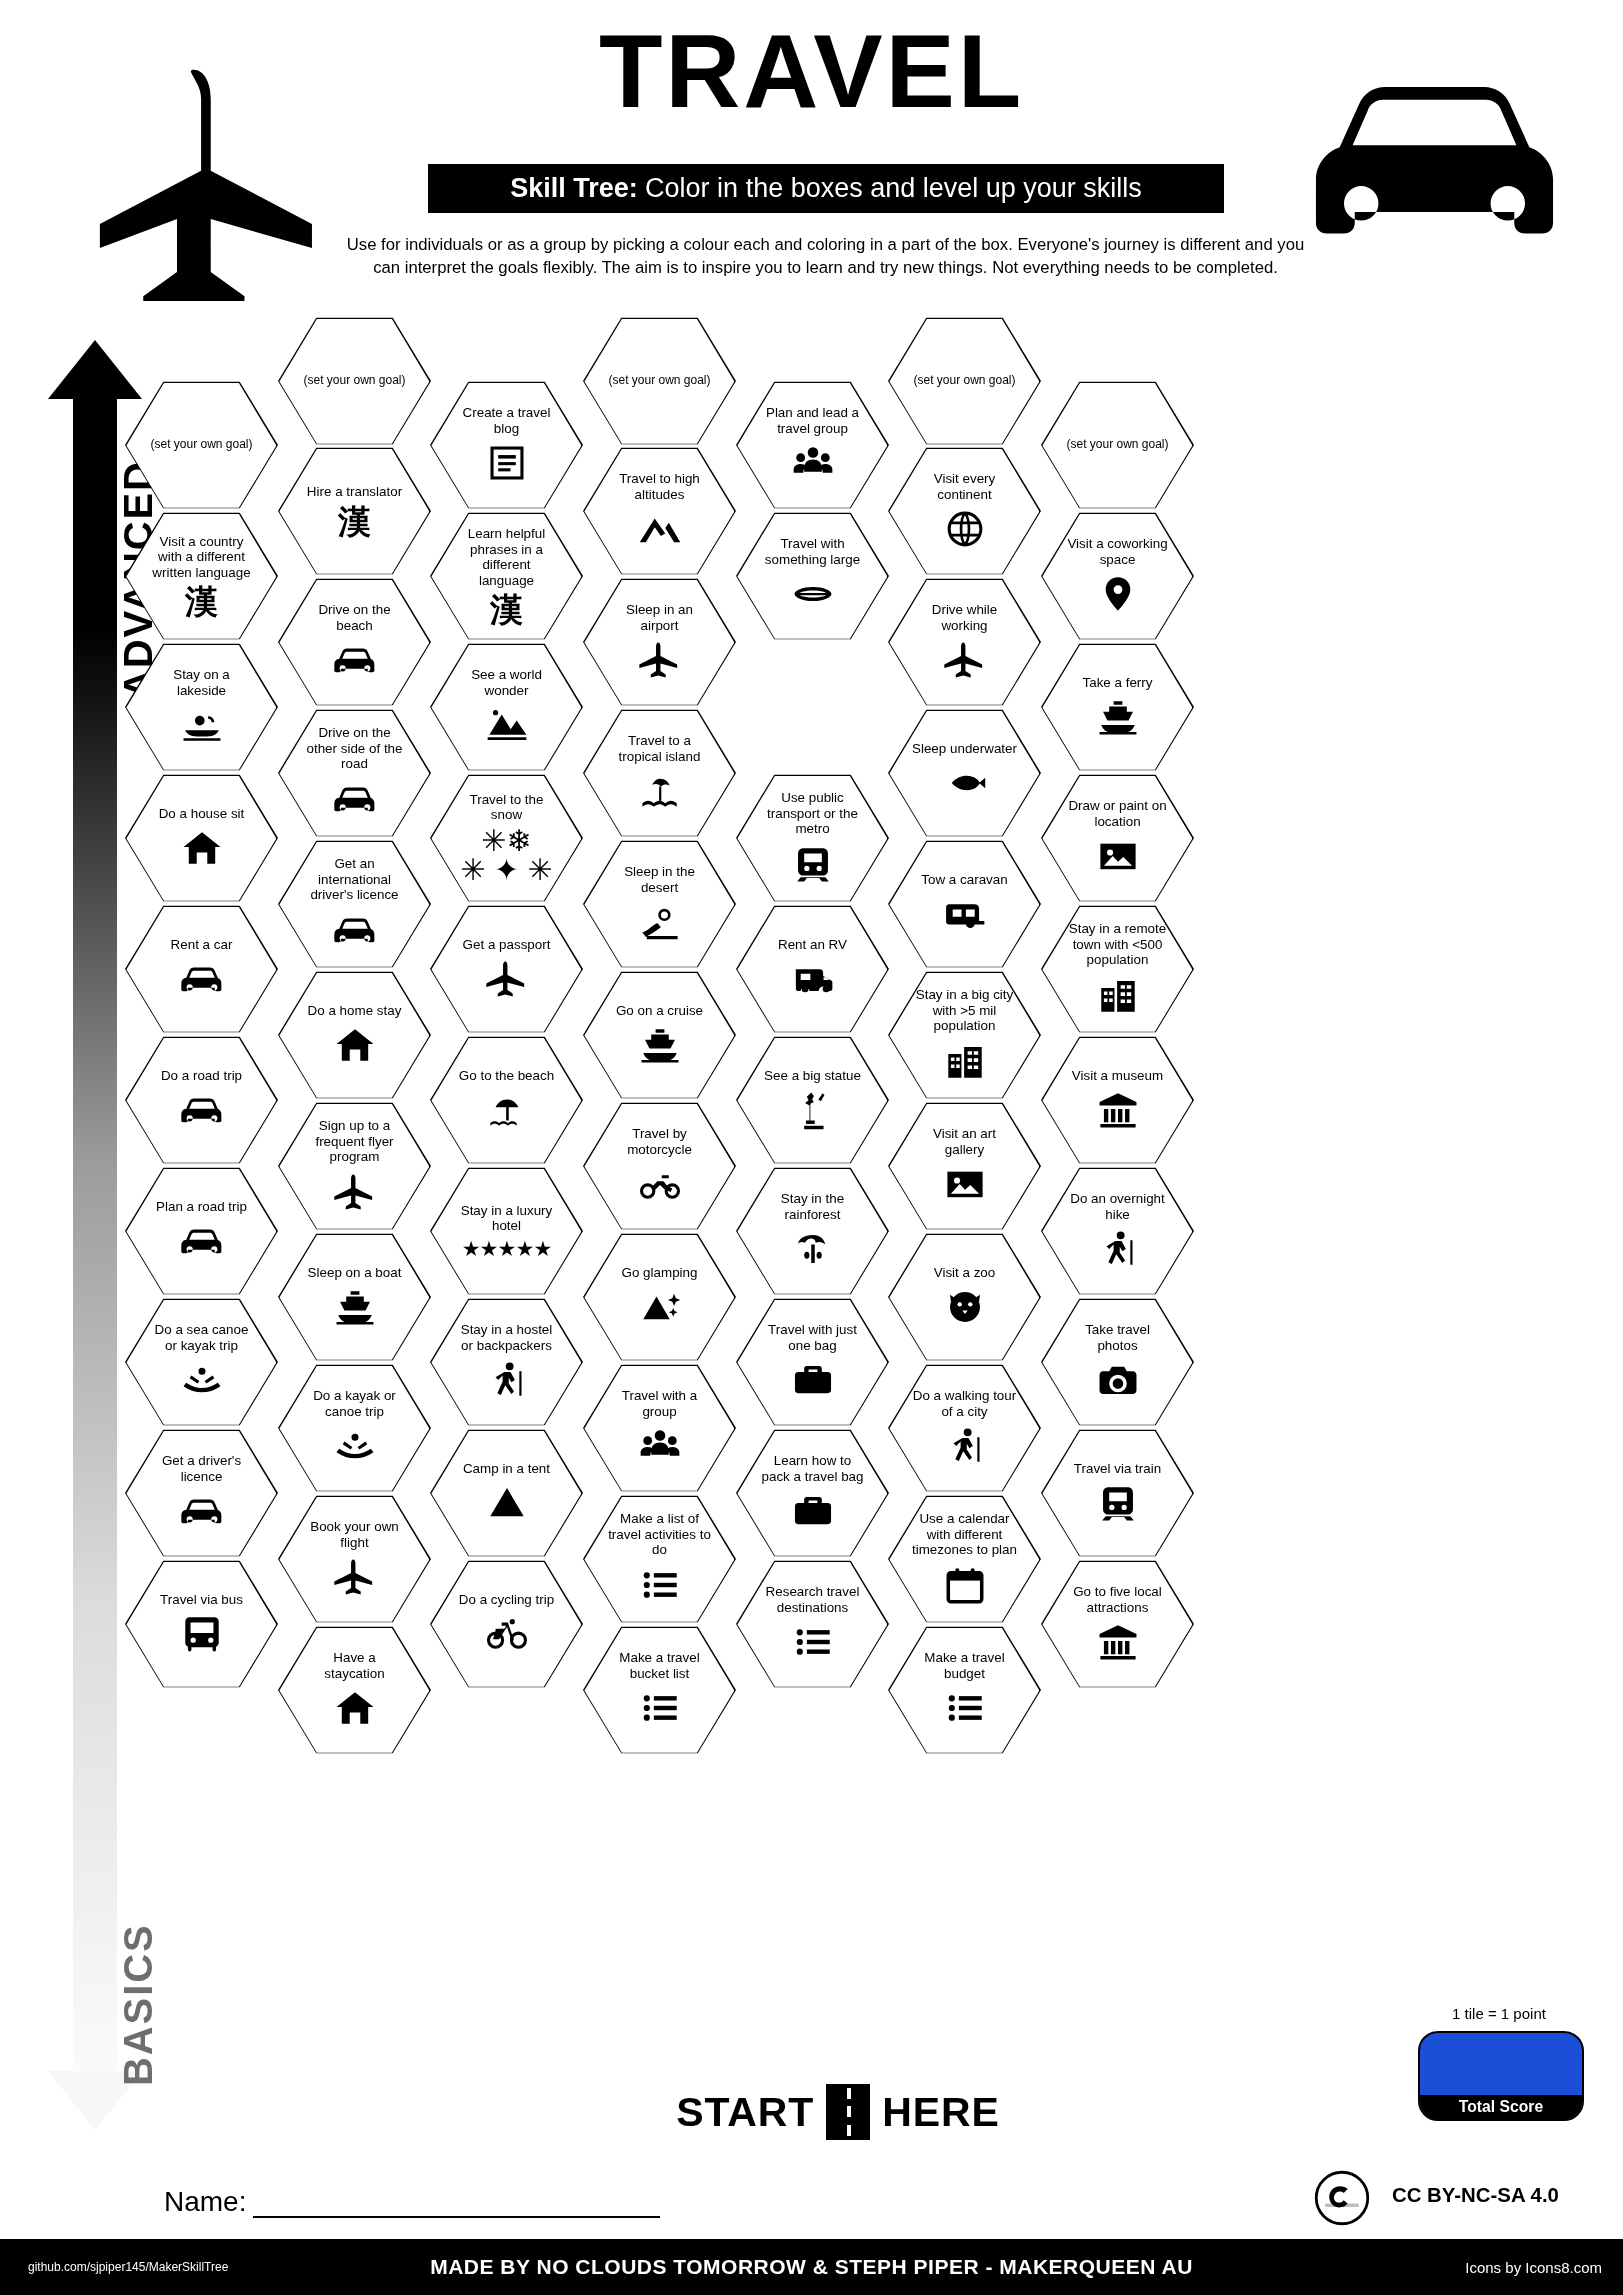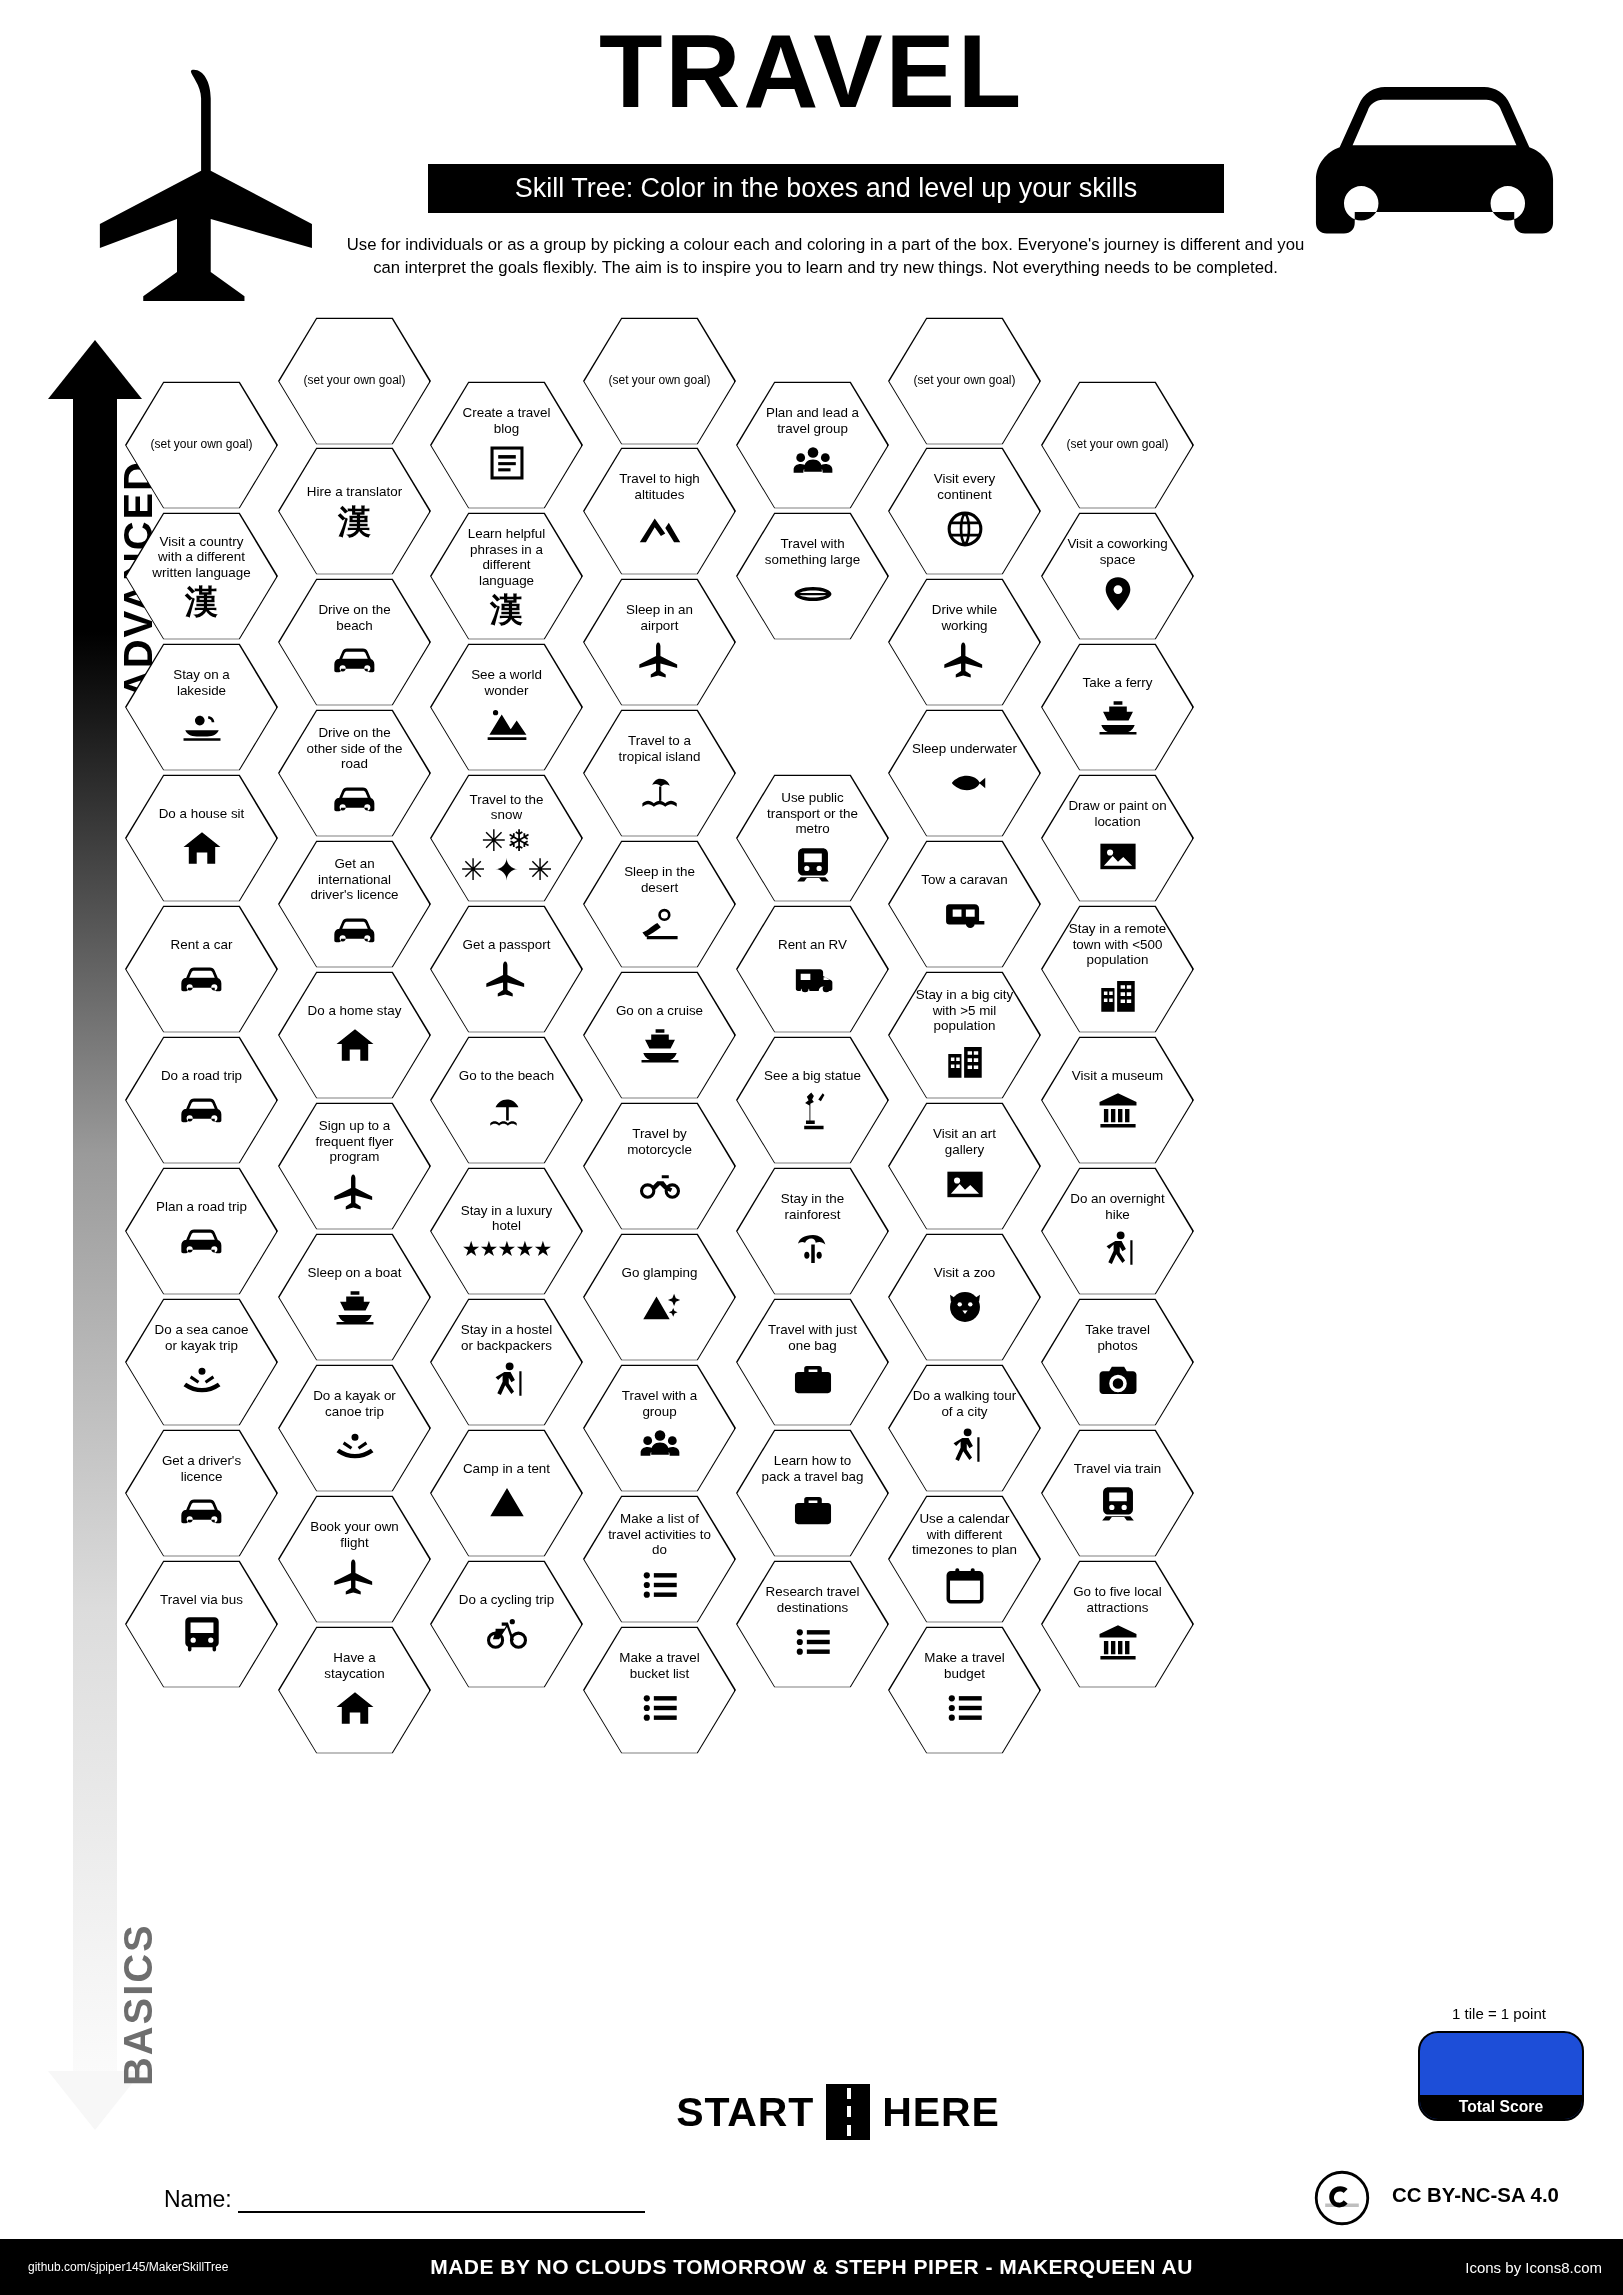--- a/index.html
+++ b/index.html
@@ -10,21 +10,21 @@
   
   #title{
     position:absolute;left:0;top:18.5px;width:1623px;text-align:center;
     font-size:104px;font-weight:bold;letter-spacing:2.8px;line-height:1;
   }
   #subtitle-bar{
     position:absolute;left:428px;top:164px;width:796px;height:49px;
     background:#000;color:#fff;display:flex;align-items:center;justify-content:center;
     font-size:27px;
   }
-  #subtitle-bar .lead{font-weight:normal;margin-right:7.4px;}
+  #subtitle-bar .lead{font-weight:bold;margin-right:7.4px;}
   #intro{
     position:absolute;left:340px;top:234px;width:971px;text-align:center;
     font-size:16.7px;line-height:1.35;
   }
   
   #plane{position:absolute;left:60px;top:60px;width:287px;height:241px;}
   #car{position:absolute;left:1305px;top:74px;width:259px;height:194px;}
   
   #arrow-wrap{position:absolute;left:44px;top:340px;width:102px;height:1790px;}
   #arrow-shaft{
@@ -89,21 +89,21 @@
     border:2.3px solid #000;border-radius:20px;overflow:hidden;background:#1d4ed8;
   }
   #score-label{
     position:absolute;left:0;bottom:0;width:100%;height:24px;background:#000;color:#fff;
     display:flex;align-items:center;justify-content:center;font-size:15.7px;font-weight:bold;
   }
   #tile-point{
     position:absolute;left:1418px;top:2005px;width:162px;text-align:center;font-size:15px;
   }
   #name-row{
-    position:absolute;left:164px;top:2186px;font-size:23px;display:flex;align-items:flex-end;
+    position:absolute;left:164px;top:2186px;font-size:28px;display:flex;align-items:flex-end;
   }
   #name-line{display:inline-block;width:407px;border-bottom:2.3px solid #000;height:24px;margin-left:6.5px;}
   #cc{
     position:absolute;left:1392px;top:2184px;font-size:20.4px;font-weight:bold;
   }
   #cc-badge{position:absolute;left:1314px;top:2170px;width:56px;height:56px;}
   #footer{
     position:absolute;left:0;top:2239px;width:1623px;height:56px;background:#000;color:#fff;
     display:flex;align-items:center;
   }

